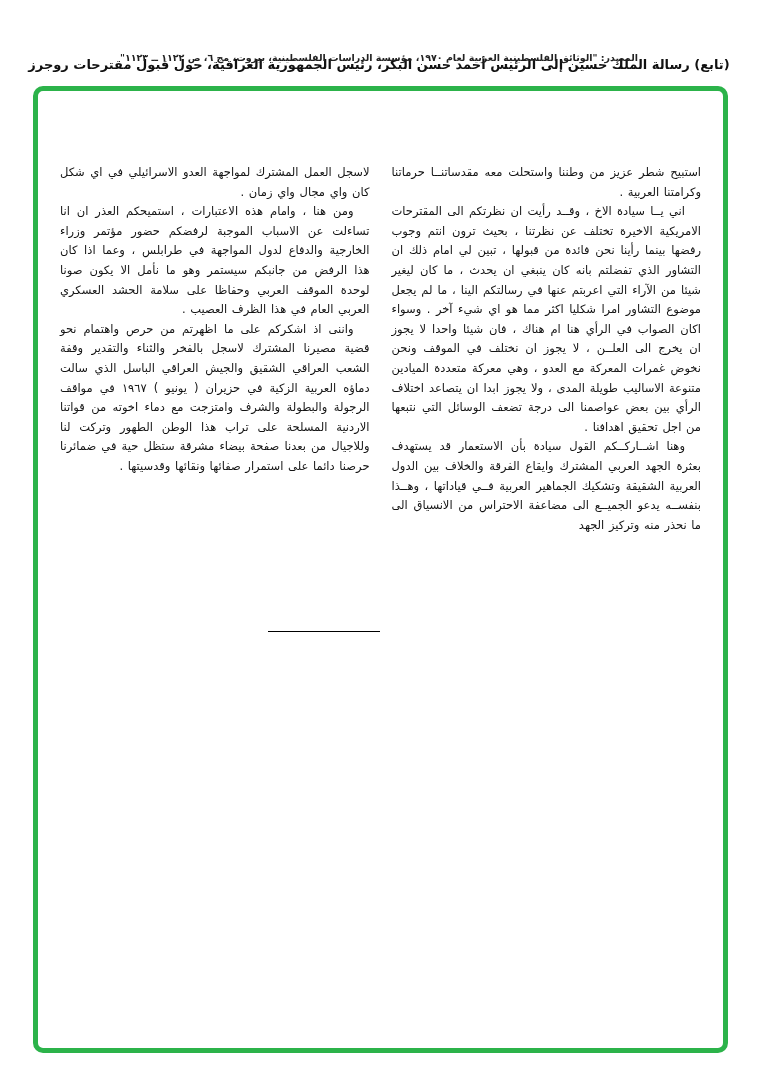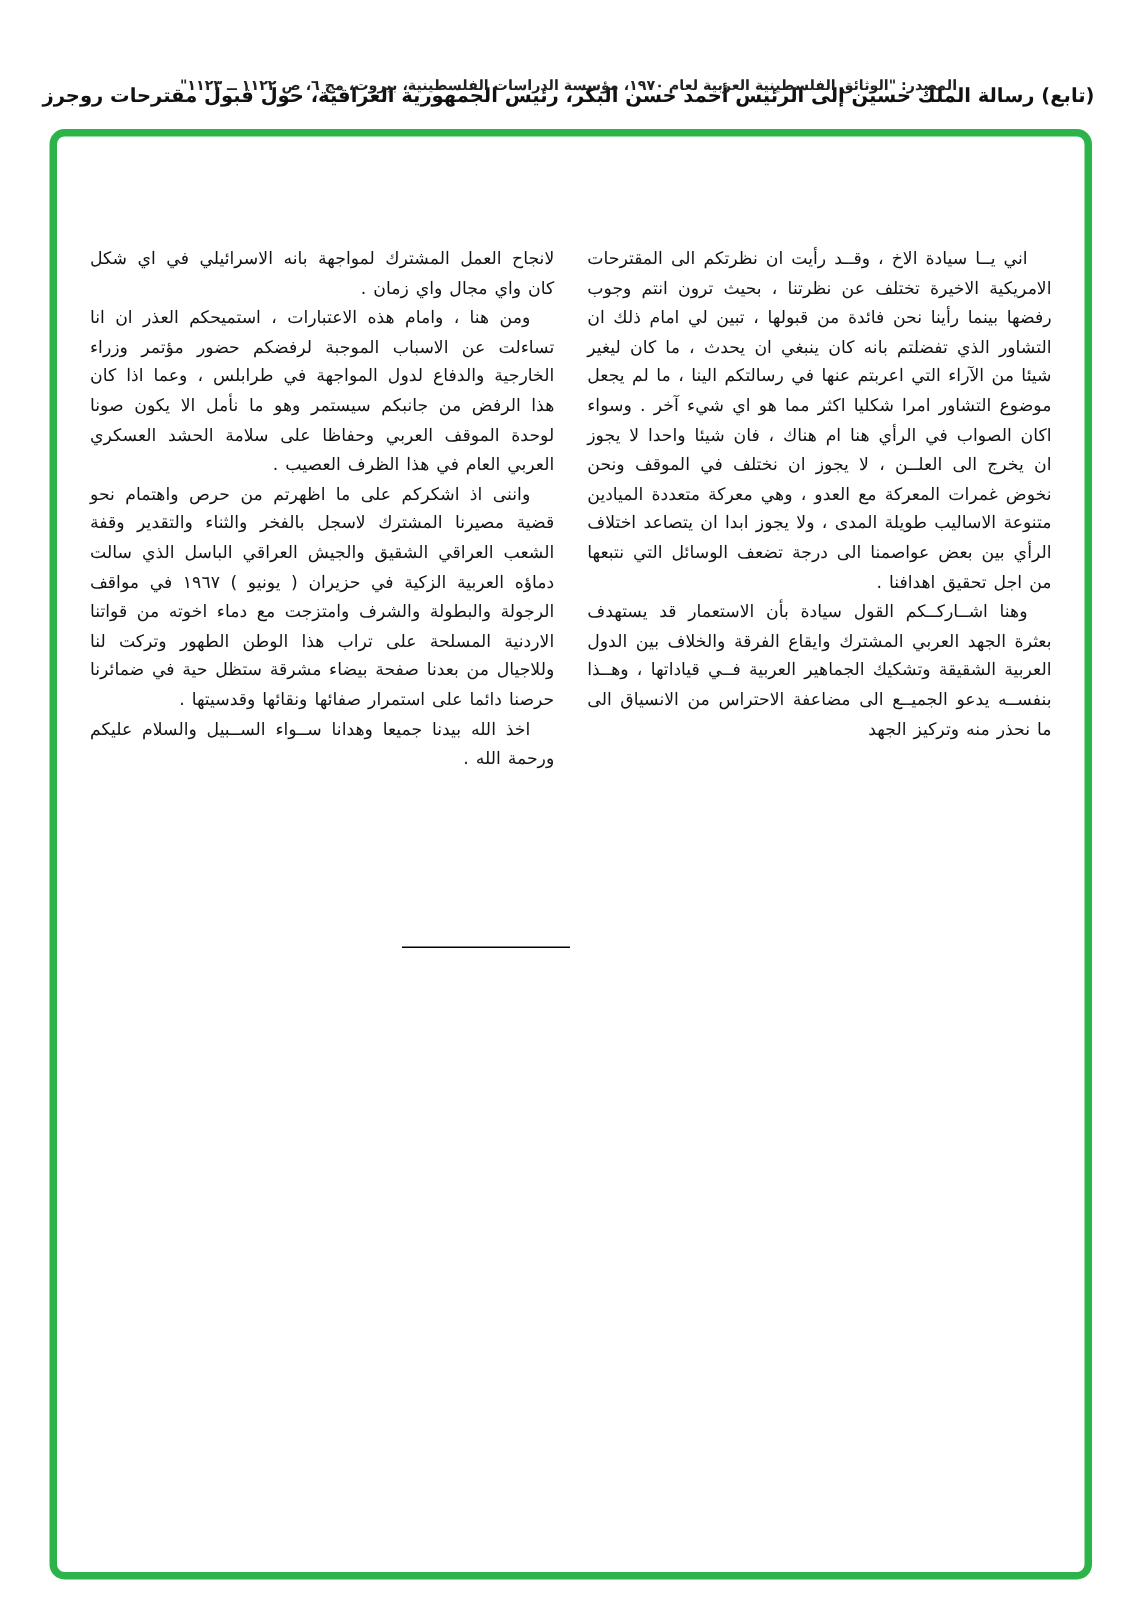--- a/index.html
+++ b/index.html
@@ -80,24 +80,24 @@
 </style>
 </head>
 <body>
 
 <div class="header-title">(تابع) رسالة الملك حسين إلى الرئيس أحمد حسن البكر، رئيس الجمهورية العراقية، حول قبول مقترحات روجرز</div>
 <div class="header-source">المصدر: "الوثائق الفلسطينية العربية لعام ١٩٧٠، مؤسسة الدراسات الفلسطينية، بيروت، مج ٦، ص ١١٢٢ ــ ١١٢٣"</div>
 
 <div class="frame">
   <div class="columns">
     <div class="col">
+      <p class="cont">استبيح شطر عزيز من وطننا واستحلت معه مقدساتنــا حرماتنا وكرامتنا العربية .</p>
       <p>اني يــا سيادة الاخ ، وقــد رأيت ان نظرتكم الى المقترحات الامريكية الاخيرة تختلف عن نظرتنا ، بحيث ترون انتم وجوب رفضها بينما رأينا نحن فائدة من قبولها ، تبين لي امام ذلك ان التشاور الذي تفضلتم بانه كان ينبغي ان يحدث ، ما كان ليغير شيئا من الآراء التي اعربتم عنها في رسالتكم الينا ، ما لم يجعل موضوع التشاور امرا شكليا اكثر مما هو اي شيء آخر . وسواء اكان الصواب في الرأي هنا ام هناك ، فان شيئا واحدا لا يجوز ان يخرج الى العلــن ، لا يجوز ان نختلف في الموقف ونحن نخوض غمرات المعركة مع العدو ، وهي معركة متعددة الميادين متنوعة الاساليب طويلة المدى ، ولا يجوز ابدا ان يتصاعد اختلاف الرأي بين بعض عواصمنا الى درجة تضعف الوسائل التي نتبعها من اجل تحقيق اهدافنا .</p>
       <p>وهنا اشــاركــكم القول سيادة بأن الاستعمار قد يستهدف بعثرة الجهد العربي المشترك وايقاع الفرقة والخلاف بين الدول العربية الشقيقة وتشكيك الجماهير العربية فــي قياداتها ، وهــذا بنفســه يدعو الجميــع الى مضاعفة الاحتراس من الانسياق الى ما نحذر منه وتركيز الجهد</p>
     </div>
     <div class="col">
-      <p class="cont">لانجاح العمل المشترك لمواجهة بانه الاسرائيلي في اي شكل كان واي مجال واي زمان .</p>
+      <p class="cont">لاسجل العمل المشترك لمواجهة العدو الاسرائيلي في اي شكل كان واي مجال واي زمان .</p>
       <p>ومن هنا ، وامام هذه الاعتبارات ، استميحكم العذر ان انا تساءلت عن الاسباب الموجبة لرفضكم حضور مؤتمر وزراء الخارجية والدفاع لدول المواجهة في طرابلس ، وعما اذا كان هذا الرفض من جانبكم سيستمر وهو ما نأمل الا يكون صونا لوحدة الموقف العربي وحفاظا على سلامة الحشد العسكري العربي العام في هذا الظرف العصيب .</p>
       <p>واننى اذ اشكركم على ما اظهرتم من حرص واهتمام نحو قضية مصيرنا المشترك لاسجل بالفخر والثناء والتقدير وقفة الشعب العراقي الشقيق والجيش العراقي الباسل الذي سالت دماؤه العربية الزكية في حزيران ( يونيو ) ١٩٦٧ في مواقف الرجولة والبطولة والشرف وامتزجت مع دماء اخوته من قواتنا الاردنية المسلحة على تراب هذا الوطن الطهور وتركت لنا وللاجيال من بعدنا صفحة بيضاء مشرقة ستظل حية في ضمائرنا حرصنا دائما على استمرار صفائها ونقائها وقدسيتها .</p>
-      <p>اخذ الله بيدنا جميعا وهدانا ســواء الســبيل والسلام عليكم ورحمة الله .</p>
     </div>
   </div>
   <div class="divider"></div>
 </div>
 
 </body></html>

